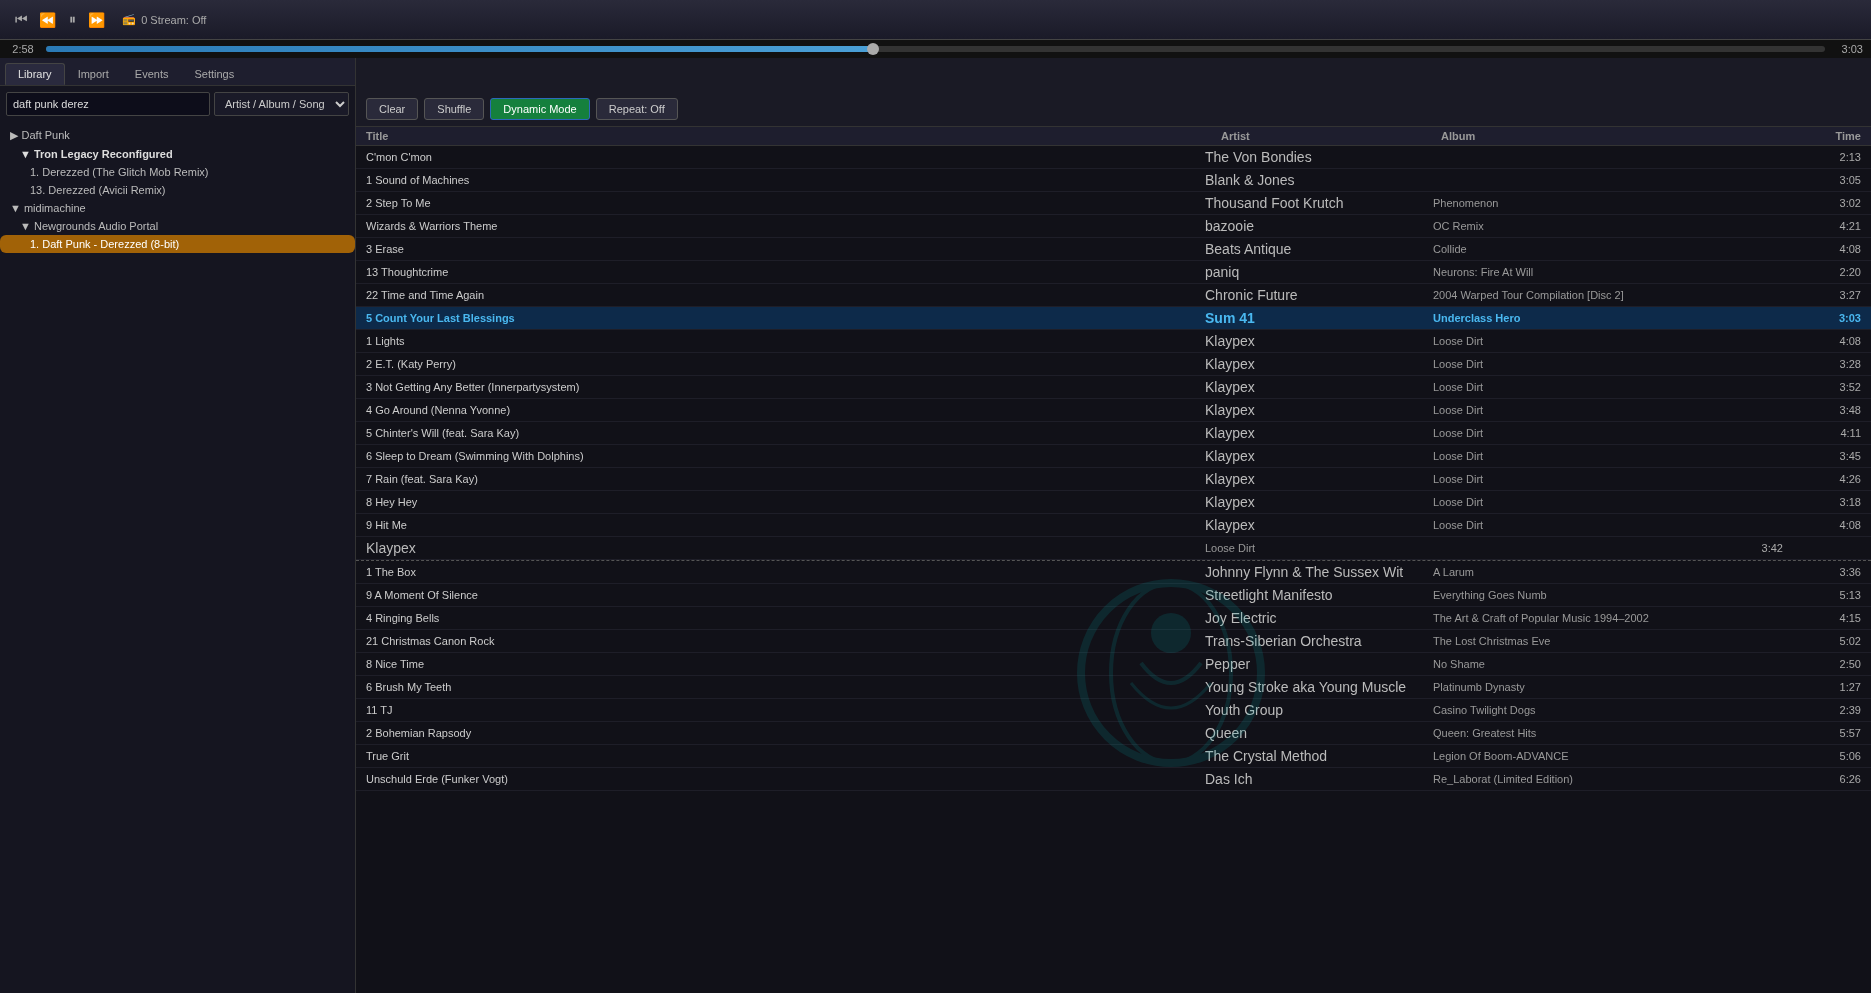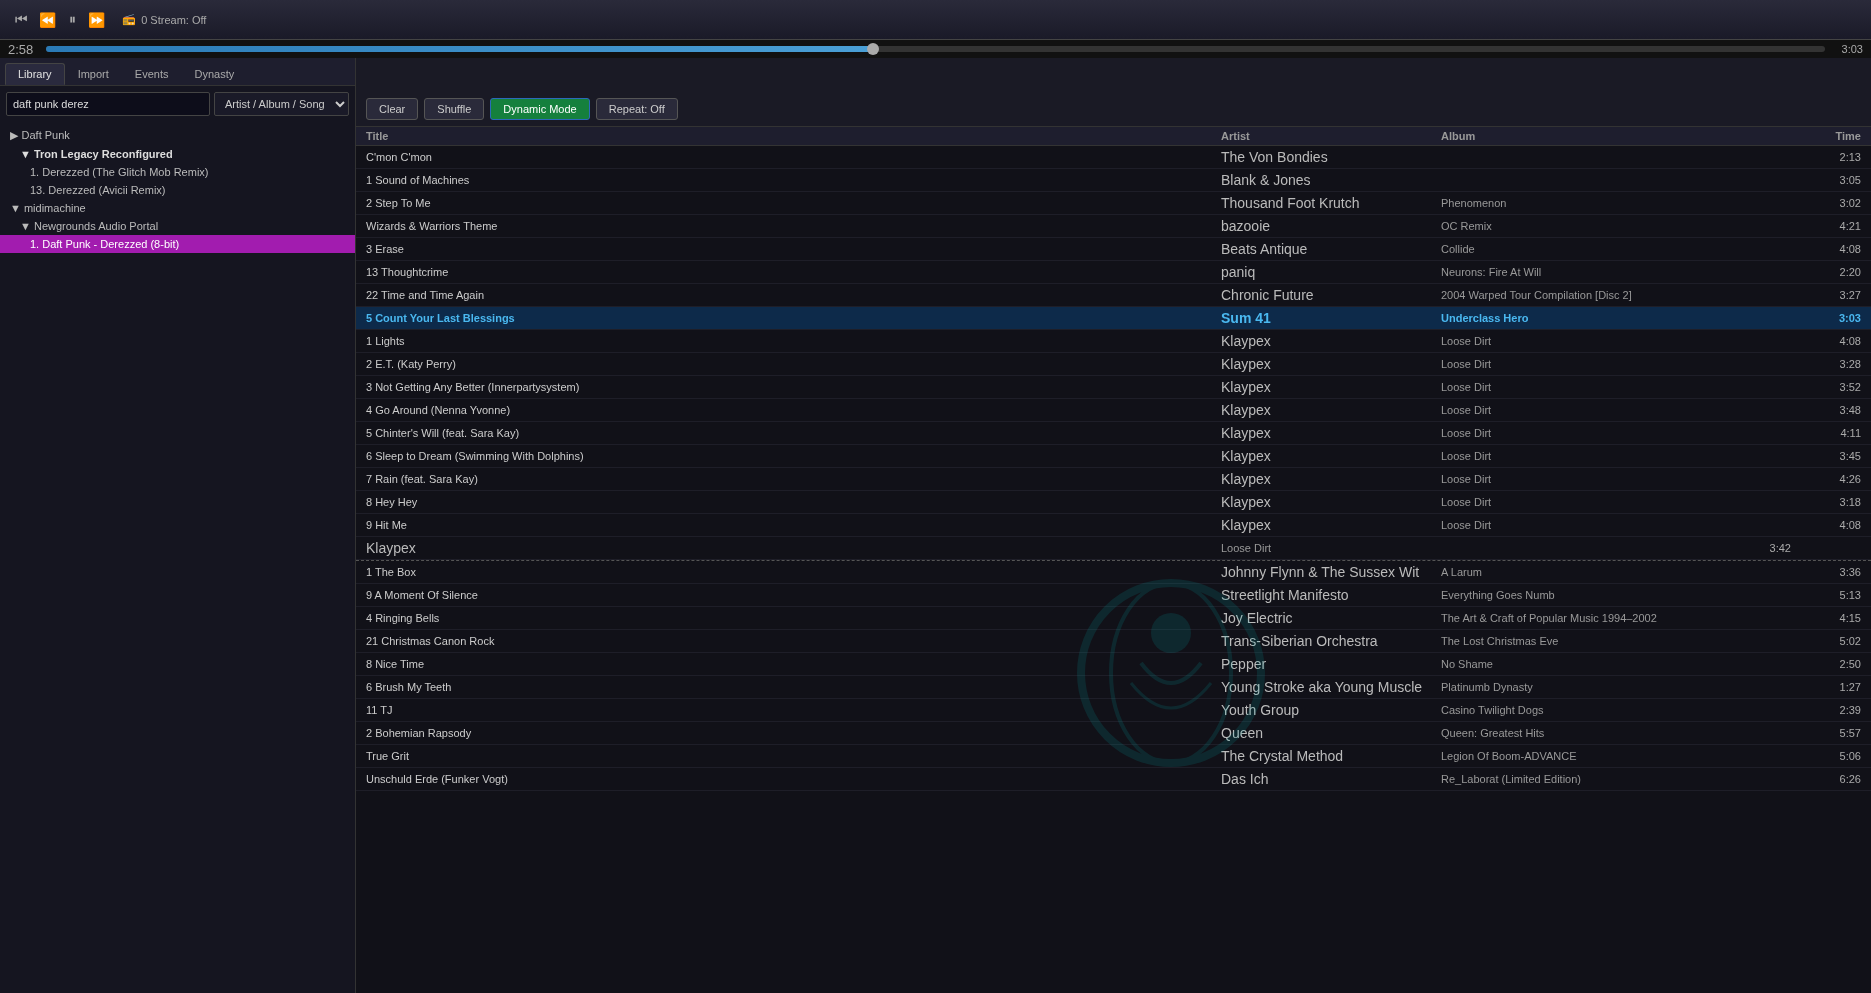--- a/index.html
+++ b/index.html
@@ -51,22 +51,23 @@
     #progress-bar-container {
       background: #111;
       height: 18px;
       display: flex;
       align-items: center;
       padding: 0 8px;
       gap: 8px;
     }
     #time-elapsed {
       color: #aaa;
-      font-size: 13px;
+      font-size: 11px;
       min-width: 30px;
+      text-align: center;
     }
     #progress-track {
       flex: 1;
       height: 6px;
       background: #333;
       border-radius: 3px;
       position: relative;
     }
     #progress-fill {
       height: 100%;
@@ -162,22 +163,23 @@
     .tree-item {
       padding: 3px 10px;
       cursor: pointer;
       color: #bbb;
       font-size: 11px;
       white-space: nowrap;
       overflow: hidden;
       text-overflow: ellipsis;
     }
     .tree-item.selected {
-      background: #a21caf;
+      background: #a16207;
       color: #fff;
+      border-radius: 6px;
     }
     .tree-item.bold { font-weight: bold; color: #ddd; }
     .tree-item.indent1 { padding-left: 20px; }
     .tree-item.indent2 { padding-left: 30px; }
 
     
     #playlist-area {
       flex: 1;
       background: #111118;
       display: flex;
@@ -226,20 +228,21 @@
       flex: 1;
       overflow-y: auto;
     }
     .pl-row {
       display: grid;
       grid-template-columns: 1fr 220px 350px 70px;
       padding: 3px 10px;
       border-bottom: 1px solid #1e1e28;
       cursor: pointer;
       align-items: center;
+      gap: 8px;
     }
     .pl-row.playing {
       background: #0d2a4a;
       color: #4ab8f0;
       font-weight: bold;
     }
     .pl-row.playing .pl-title,
     .pl-row.playing .pl-artist,
     .pl-row.playing .pl-album,
     .pl-row.playing .pl-time {
@@ -292,21 +295,21 @@
   <span id="time-total">3:03</span>
 </div>
 
 <div id="main-layout">
 
   <div id="sidebar">
     <div id="sidebar-tabs">
         <div class="sidebar-tab active">Library</div>
         <div class="sidebar-tab">Import</div>
         <div class="sidebar-tab">Events</div>
-        <div class="sidebar-tab">Dynasty</div>
+        <div class="sidebar-tab">Settings</div>
       </div>
 
     <div id="search-area">
       <input id="search-input" type="text" value="daft punk derez" style="">
       <select id="search-select"><option>Artist / Album / Song</option><option>Artist</option><option>Album</option><option>Song</option></select>
     </div>
 
     <div id="sidebar-tree">
         <div class="tree-item indent0">▶ Daft Punk</div>
         <div class="tree-item indent1 bold">▼ Tron Legacy Reconfigured</div>

